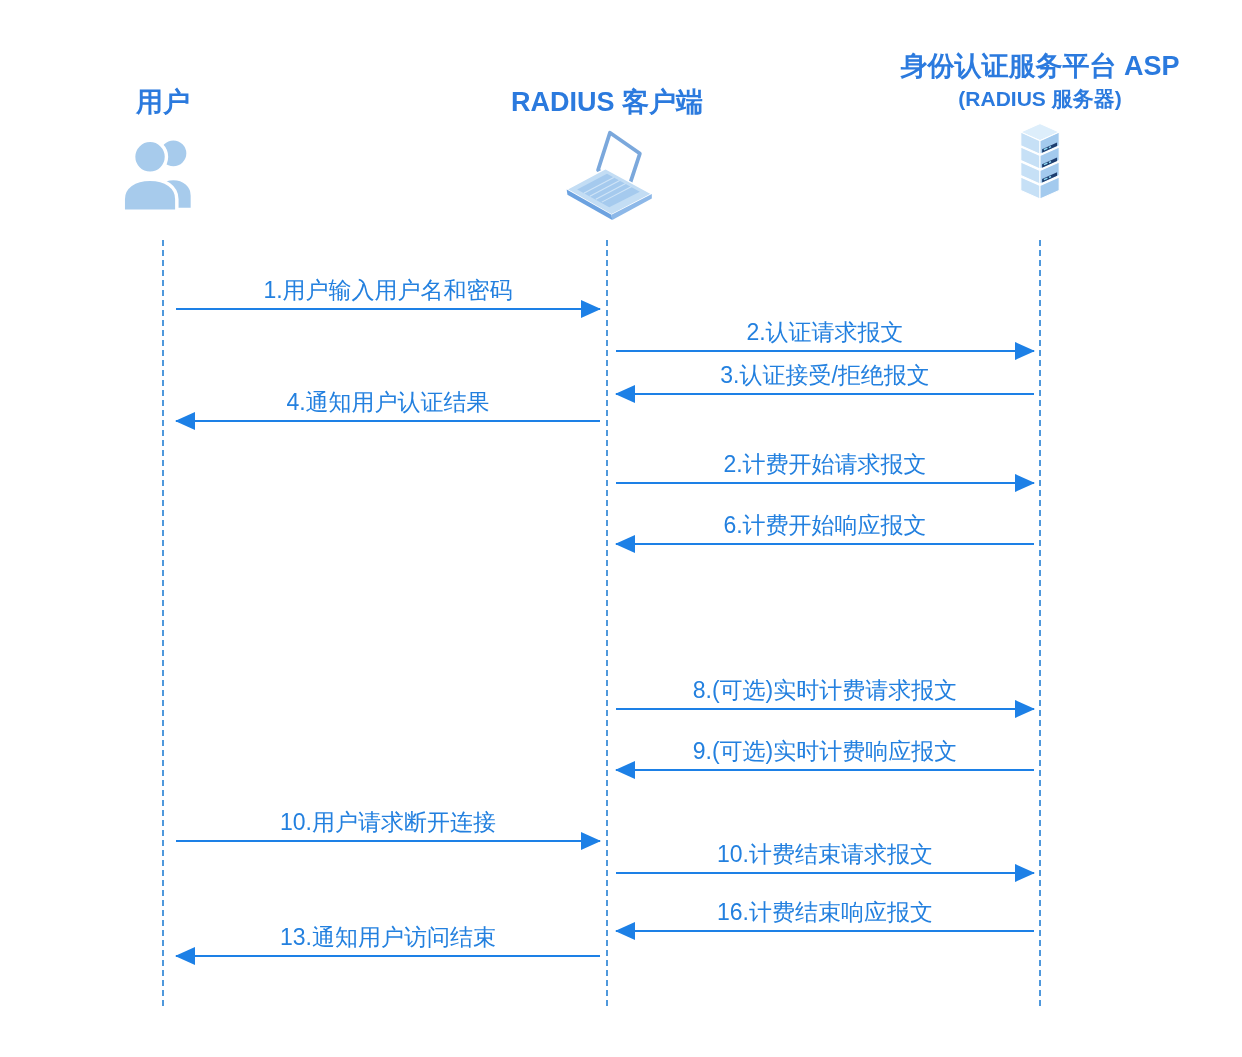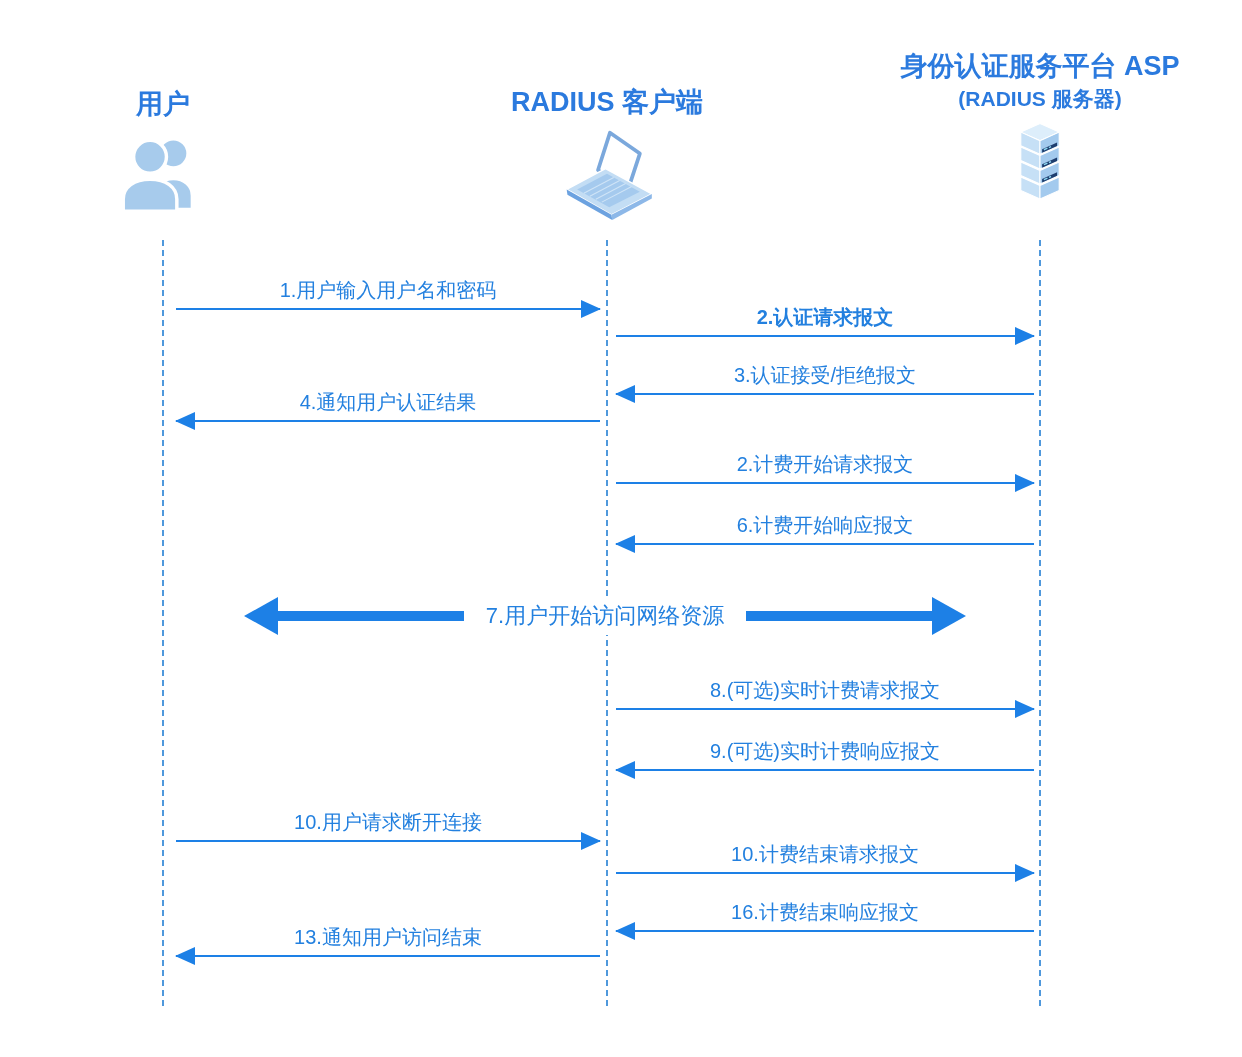--- a/index.html
+++ b/index.html
@@ -34,21 +34,21 @@
     position:absolute;top:240px;height:766px;width:0;
     border-left:2px dashed var(--lifeline);
   }
 
   
   .msg{position:absolute;}
   .lane-a{left:176px;width:424px;}
   .lane-b{left:616px;width:418px;}
   .msg-label{
     display:block;text-align:center;color:var(--msg-blue);
-    font-size:20px;line-height:28px;white-space:nowrap;
+    font-size:23px;line-height:28px;white-space:nowrap;
     background:#ffffff;
   }
   .msg-line{position:relative;height:2px;background:var(--arrow);margin-top:4px;}
   .head{position:absolute;width:0;height:0;border-top:9px solid transparent;border-bottom:9px solid transparent;top:-8px;}
   .head.r{right:-1px;border-left:20px solid var(--arrow);}
   .head.l{left:-1px;border-right:20px solid var(--arrow);}
 
   
   .big-arrow{
     position:absolute;left:244px;top:597px;width:722px;height:38px;
@@ -61,21 +61,21 @@
   .big-label{
     font-size:22px;color:var(--msg-blue);white-space:nowrap;
     padding:0 22px;background:#ffffff;line-height:38px;
   }
 </style>
 </head>
 <body>
 
 <div class="diagram">
 
-  <div class="actor" style="left:63px;top:88px;width:200px;">
+  <div class="actor" style="left:63px;top:88px;width:200px;font-family:Liberation Mono, monospace;">
     <div class="actor-title">用户</div>
     <svg class="actor-icon" viewBox="0 0 104 96" width="90" height="83">
       <circle cx="64" cy="27" r="17" fill="#a7cbec" stroke="#ffffff" stroke-width="4"></circle>
       <path d="M42 92 V76 c0-12 10-20 22-20 s22 8 22 20 v16 z" fill="#a7cbec" stroke="#ffffff" stroke-width="4"></path>
       <path d="M6 94 V80 c0-14 13-23 31-23 s31 9 31 23 v14 z" fill="#a7cbec" stroke="#ffffff" stroke-width="4"></path>
       <circle cx="37" cy="31" r="19" fill="#a7cbec" stroke="#ffffff" stroke-width="4"></circle>
     </svg>
   </div>
 
   <div class="actor" style="left:860px;top:50px;width:360px;">
@@ -128,21 +128,21 @@
   <div class="lifeline" style="left:606px;"></div>
   <div class="lifeline" style="left:1039px;"></div>
 
   <div class="msg lane-a" style="top:276px;">
     <span class="msg-label">1.用户输入用户名和密码</span>
     <div class="msg-line">
         <i class="head r"></i>
       </div>
   </div>
 
-  <div class="msg lane-b" style="top:303px;font-weight:bold;">
+  <div class="msg lane-b" style="top:318px;">
     <span class="msg-label">2.认证请求报文</span>
     <div class="msg-line">
         <i class="head r"></i>
       </div>
   </div>
 
   <div class="msg lane-b" style="top:361px;">
     <span class="msg-label">3.认证接受/拒绝报文</span>
     <div class="msg-line">
         <i class="head l"></i>
@@ -163,27 +163,20 @@
       </div>
   </div>
 
   <div class="msg lane-b" style="top:511px;">
     <span class="msg-label">6.计费开始响应报文</span>
     <div class="msg-line">
         <i class="head l"></i>
       </div>
   </div>
 
-  <div class="big-arrow">
-    <i class="big-head l"></i>
-    <div class="big-shaft"></div>
-    <span class="big-label">7.用户开始访问网络资源</span>
-    <div class="big-shaft"></div>
-    <i class="big-head r"></i>
-  </div>
 
   <div class="msg lane-b" style="top:676px;">
     <span class="msg-label">8.(可选)实时计费请求报文</span>
     <div class="msg-line">
         <i class="head r"></i>
       </div>
   </div>
 
   <div class="msg lane-b" style="top:737px;">
     <span class="msg-label">9.(可选)实时计费响应报文</span>

